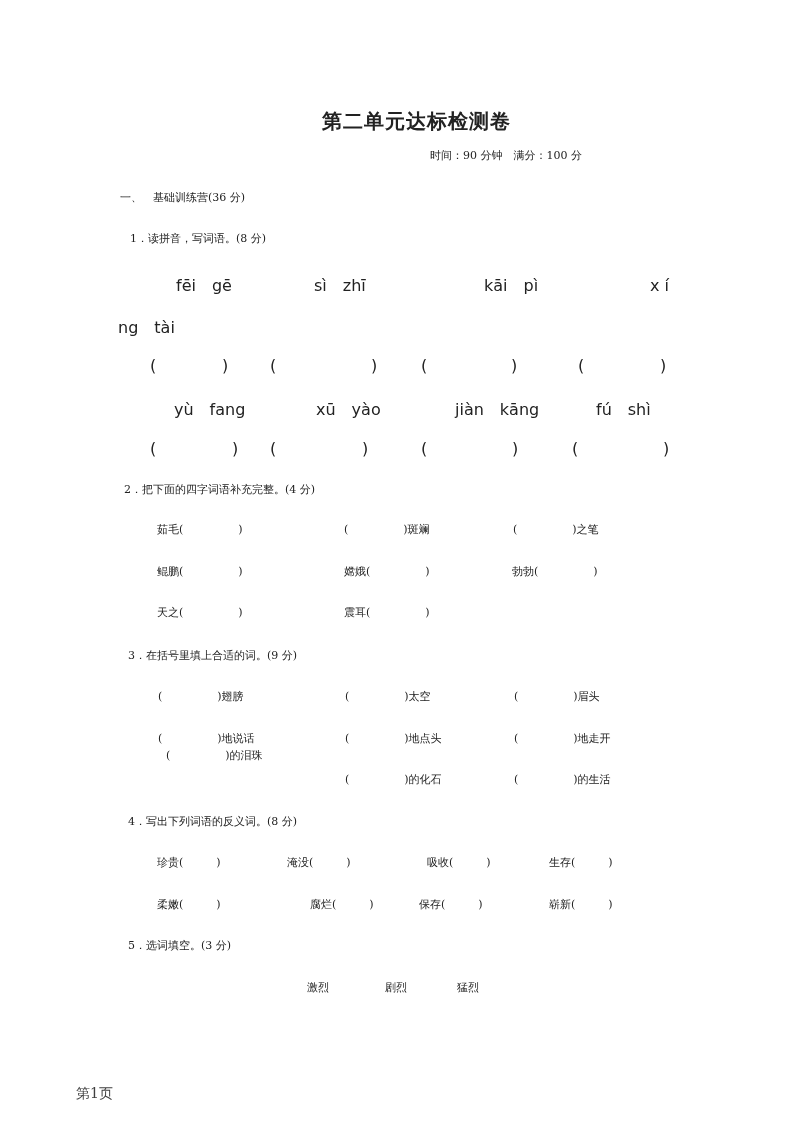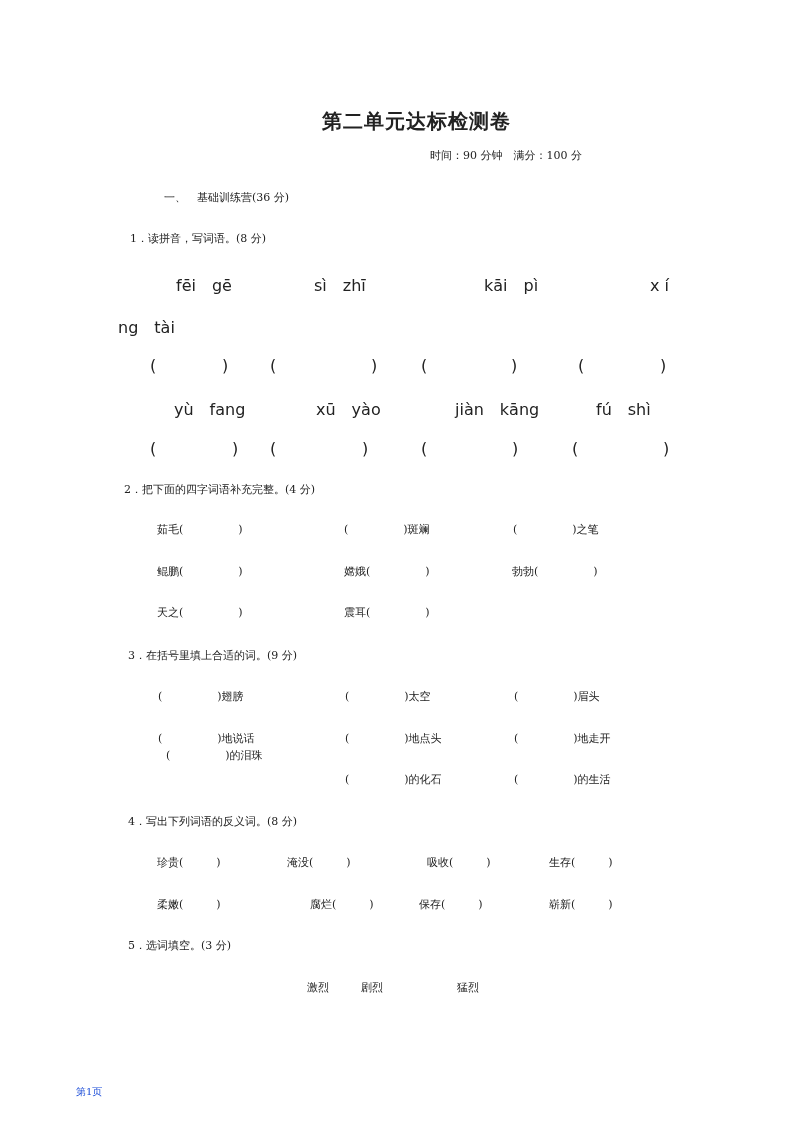--- a/index.html
+++ b/index.html
@@ -2,31 +2,31 @@
 <html><head>
   <meta charset="utf-8">
   <style>
     html, body { margin: 0; padding: 0; background: #ffffff; }
     body { width: 793px; height: 1122px; position: relative; overflow: hidden;
            font-family: "DejaVu Serif", "Liberation Serif", serif; color: #222; }
     .abs { position: absolute; white-space: nowrap; }
     .title { font-size: 20px; font-weight: bold; letter-spacing: 1px; }
     .txt { font-size: 11px; }
     .py { font-family: "DejaVu Sans", "Liberation Sans", sans-serif; font-size: 16px; color: #222; }
-    .footer { font-size: 10px; color: #1d4ed8; }
+    .footer { font-size: 14px; color: #404040; }
   </style>
 </head>
 <body>
 
 <div>
 
   <div class="abs title" style="left:322px; top:108px;">第二单元达标检测卷</div>
   <div class="abs txt" style="left:430px; top:148px;">时间：90 分钟　满分：100 分</div>
 
-  <div class="abs txt" style="left:120px; top:190px;margin-left:44px;">一、　基础训练营(36 分)</div>
+  <div class="abs txt" style="left:120px; top:190px;">一、　基础训练营(36 分)</div>
 
   <div class="abs txt" style="left:130px; top:231px;">1．读拼音，写词语。(8 分)</div>
   <div class="abs py" style="left:176px; top:276px;">fēi　gē</div>
   <div class="abs py" style="left:314px; top:276px;">sì　zhī</div>
   <div class="abs py" style="left:484px; top:276px;">kāi　pì</div>
   <div class="abs py" style="left:650px; top:276px;">x í</div>
   <div class="abs py" style="left:118px; top:318px;">ng　tài</div>
 
   <div class="abs py" style="left:150px; top:356px;">(</div>
   <div class="abs py" style="left:206px; top:356px;"></div>
@@ -78,17 +78,17 @@
   <div class="abs txt" style="left:287px; top:855px;">淹没(　　　)</div>
   <div class="abs txt" style="left:427px; top:855px;">吸收(　　　)</div>
   <div class="abs txt" style="left:549px; top:855px;">生存(　　　)</div>
   <div class="abs txt" style="left:157px; top:897px;">柔嫩(　　　)</div>
   <div class="abs txt" style="left:287px; top:897px;margin-left:23px;">腐烂(　　　)</div>
   <div class="abs txt" style="left:419px; top:897px;text-align:right;">保存(　　　)</div>
   <div class="abs txt" style="left:549px; top:897px;">崭新(　　　)</div>
 
   <div class="abs txt" style="left:128px; top:938px;">5．选词填空。(3 分)</div>
   <div class="abs txt" style="left:307px; top:980px;">激烈</div>
-  <div class="abs txt" style="left:361px; top:980px;">剧烈</div>
+  <div class="abs txt" style="left:385px; top:980px;">剧烈</div>
   <div class="abs txt" style="left:457px; top:980px;">猛烈</div>
 
   <div class="abs footer" style="left:76px; top:1085px;">第1页</div>
 </div>
 
 </body></html>

